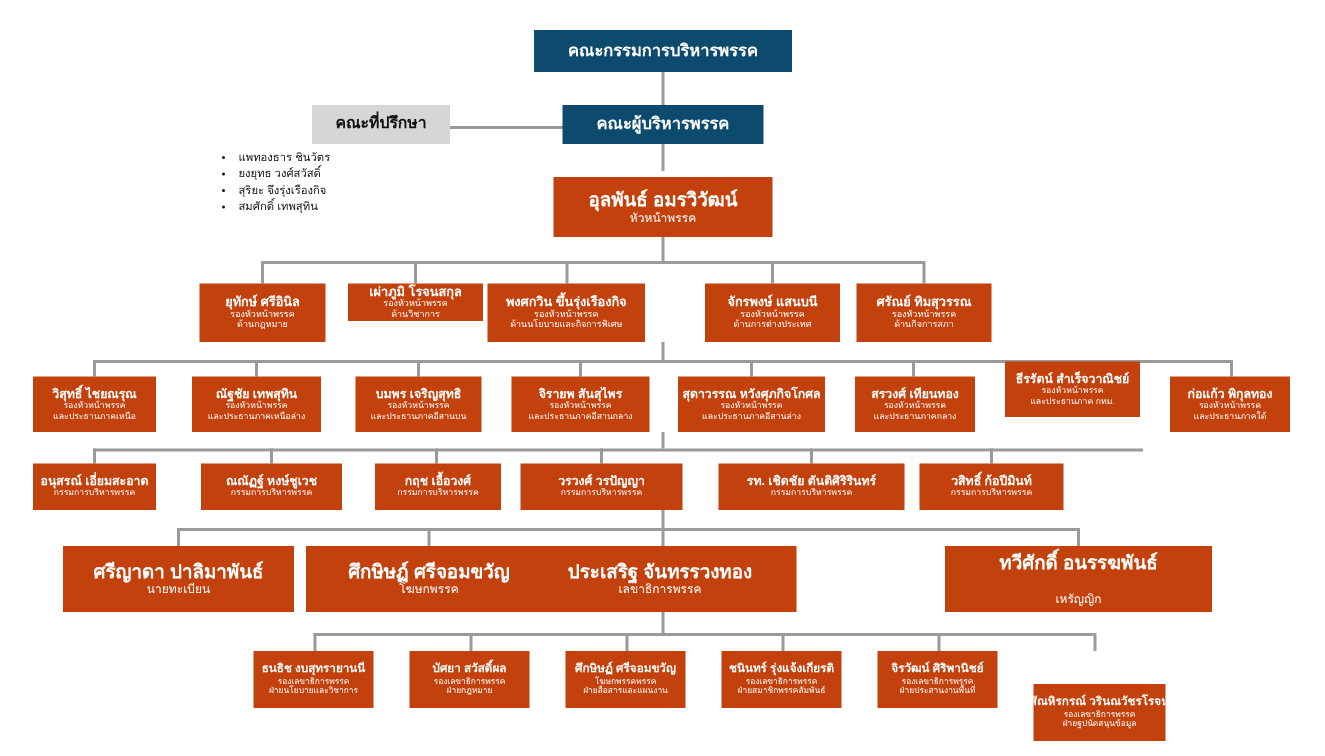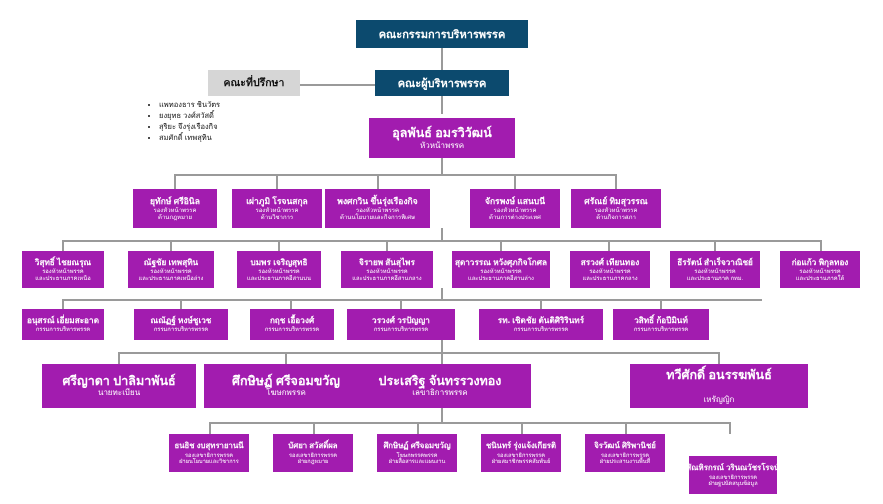--- a/index.html
+++ b/index.html
@@ -37,21 +37,21 @@
     overflow: hidden;
   }
   .box .name {
     font-weight: bold;
     white-space: nowrap;
   }
   .box .sub {
     font-weight: normal;
   }
   .navy { background: #0c4a6e; }
-  .red  { background: #a21caf; }
+  .red  { background: #c2410c; }
   .grey { background: #d6d6d6; color: #111111; }
 
   .advisors {
     position: absolute;
     color: #111111;
     font-size: 7.5px;
     line-height: 1.45;
   }
   .advisors ul {
     margin: 0;
@@ -143,21 +143,21 @@
     <span class="name" style="font-size:12.5px;">อุลพันธ์ อมรวิวัฒน์</span>
     <span class="sub" style="font-size:8px; margin-top:2px;">หัวหน้าพรรค</span>
   </div>
 
   <div id="row-deputies1">
       <div class="box red" style="left:133px; top:189px; width:84px; height:39px;">
         <span class="name" style="font-size: 8.5px;">ยุทักษ์ ศรีอินิล</span>
         <span class="sub" style="font-size: 6px; margin-top: 1px; white-space: pre-line;">รองหัวหน้าพรรค
 ด้านกฎหมาย</span>
       </div>
-      <div class="box red" style="left:232px; top:189px; width:90px; height:39px;justify-content:center;">
+      <div class="box red" style="left:232px; top:189px; width:90px; height:25px;justify-content:center;">
         <span class="name" style="font-size: 8.5px;">เผ่าภูมิ โรจนสกุล</span>
         <span class="sub" style="font-size: 6px; margin-top: 1px; white-space: pre-line;">รองหัวหน้าพรรค
 ด้านวิชาการ</span>
       </div>
       <div class="box red" style="left:325px; top:189px; width:105px; height:39px;">
         <span class="name" style="font-size: 8.5px;">พงศกวิน ขึ้นรุ่งเรืองกิจ</span>
         <span class="sub" style="font-size: 6px; margin-top: 1px; white-space: pre-line;">รองหัวหน้าพรรค
 ด้านนโยบายและกิจการพิเศษ</span>
       </div>
       <div class="box red" style="left:470px; top:189px; width:90px; height:39px;">
@@ -195,21 +195,21 @@
       <div class="box red" style="left:452px; top:251px; width:98px; height:37px;">
         <span class="name" style="font-size: 8.2px;">สุดาวรรณ หวังศุภกิจโกศล</span>
         <span class="sub" style="font-size: 5.8px; margin-top: 1px; white-space: pre-line;">รองหัวหน้าพรรค
 และประธานภาคอีสานล่าง</span>
       </div>
       <div class="box red" style="left:570px; top:251px; width:80px; height:37px;">
         <span class="name" style="font-size: 8.2px;">สรวงศ์ เทียนทอง</span>
         <span class="sub" style="font-size: 5.8px; margin-top: 1px; white-space: pre-line;">รองหัวหน้าพรรค
 และประธานภาคกลาง</span>
       </div>
-      <div class="box red" style="left:670px; top:251px; width:90px; height:37px;">
+      <div class="box red" style="left:670px; top:241px; width:90px; height:37px;">
         <span class="name" style="font-size: 8.2px;">ธีรรัตน์ สำเร็จวาณิชย์</span>
         <span class="sub" style="font-size: 5.8px; margin-top: 1px; white-space: pre-line;">รองหัวหน้าพรรค
 และประธานภาค กทม.</span>
       </div>
       <div class="box red" style="left:780px; top:251px; width:80px; height:37px;">
         <span class="name" style="font-size: 8.2px;">ก่อแก้ว พิกุลทอง</span>
         <span class="sub" style="font-size: 5.8px; margin-top: 1px; white-space: pre-line;">รองหัวหน้าพรรค
 และประธานภาคใต้</span>
       </div>
     </div>

